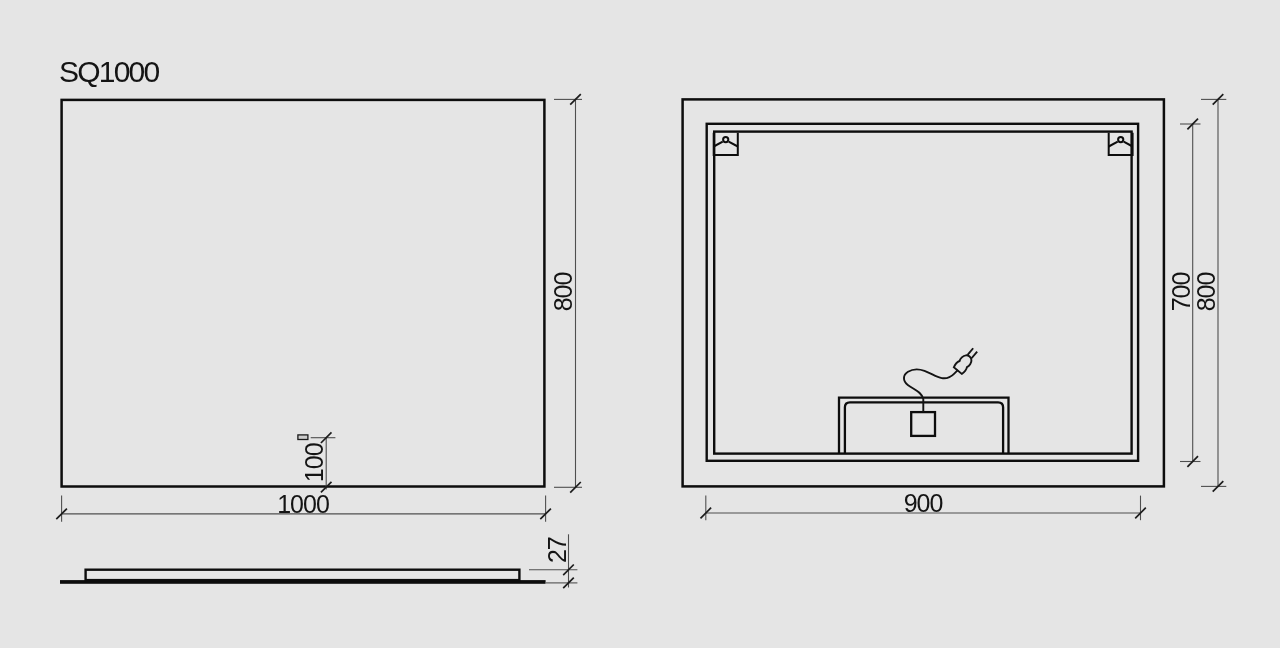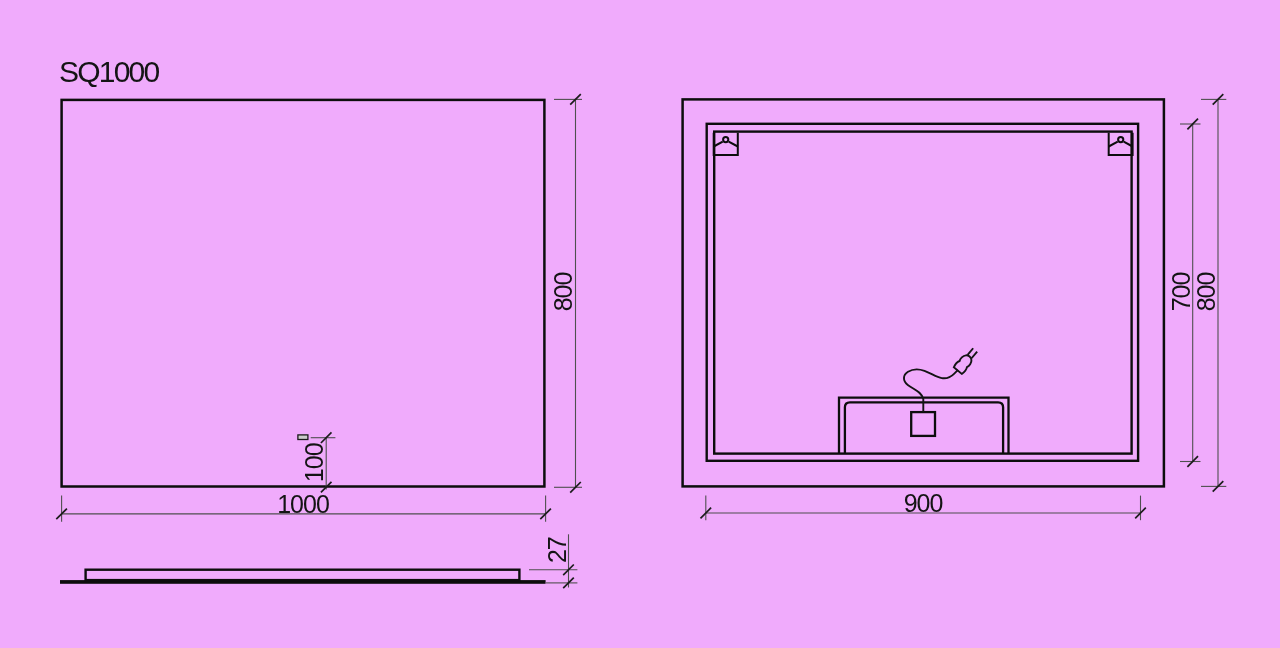--- a/index.html
+++ b/index.html
@@ -1,16 +1,16 @@
 <!DOCTYPE html>
 <html><head>
 <meta charset="utf-8">
 <style>
   html,body{margin:0;padding:0;background:#ffffff;}
-  #page{width:1280px;height:648px;position:relative;background:#f0abfc;overflow:hidden;}
+  #page{width:1280px;height:648px;position:relative;background:#e5e5e5;overflow:hidden;}
   text{font-family:"Liberation Sans",sans-serif;fill:#141414;}
   .dim{font-size:25px;letter-spacing:-1px;}
 </style>
 </head>
 <body>
 <div id="page">
 <svg width="1280" height="648" viewBox="0 0 1280 648">
 
 <text x="59" y="82" font-size="30" letter-spacing="-1.8">SQ1000</text>
 

